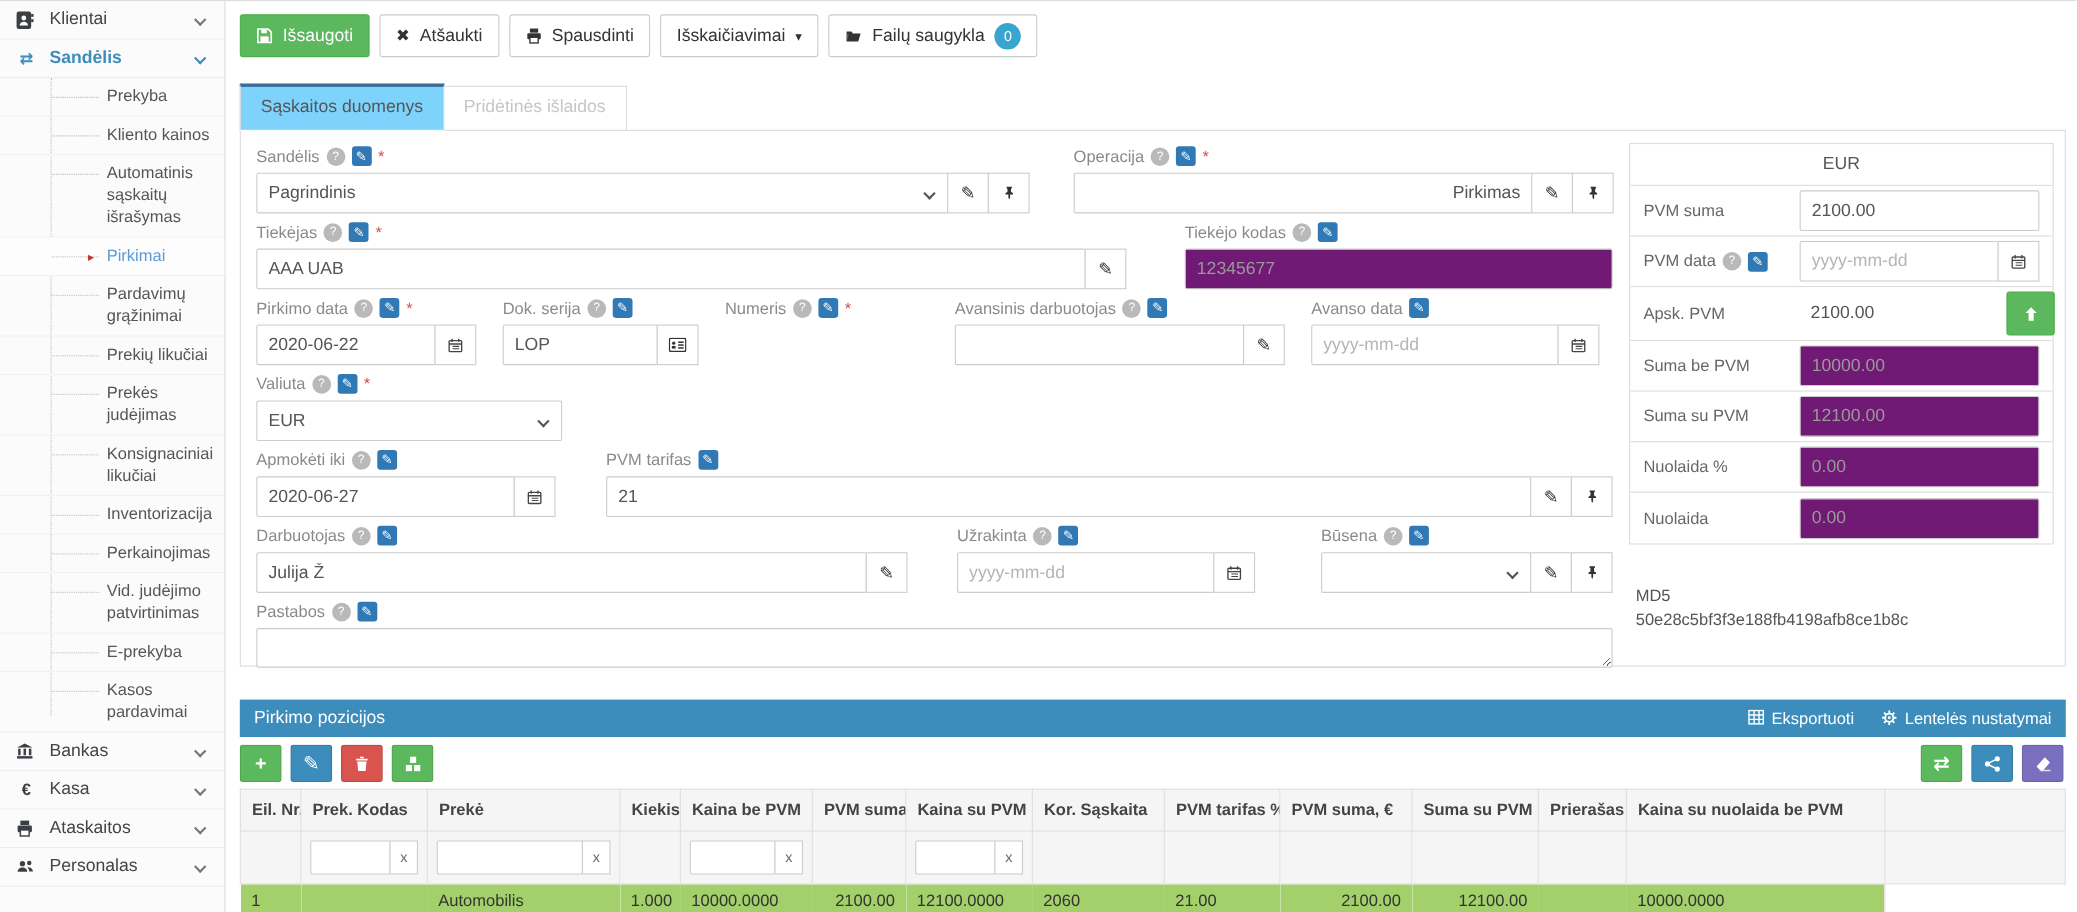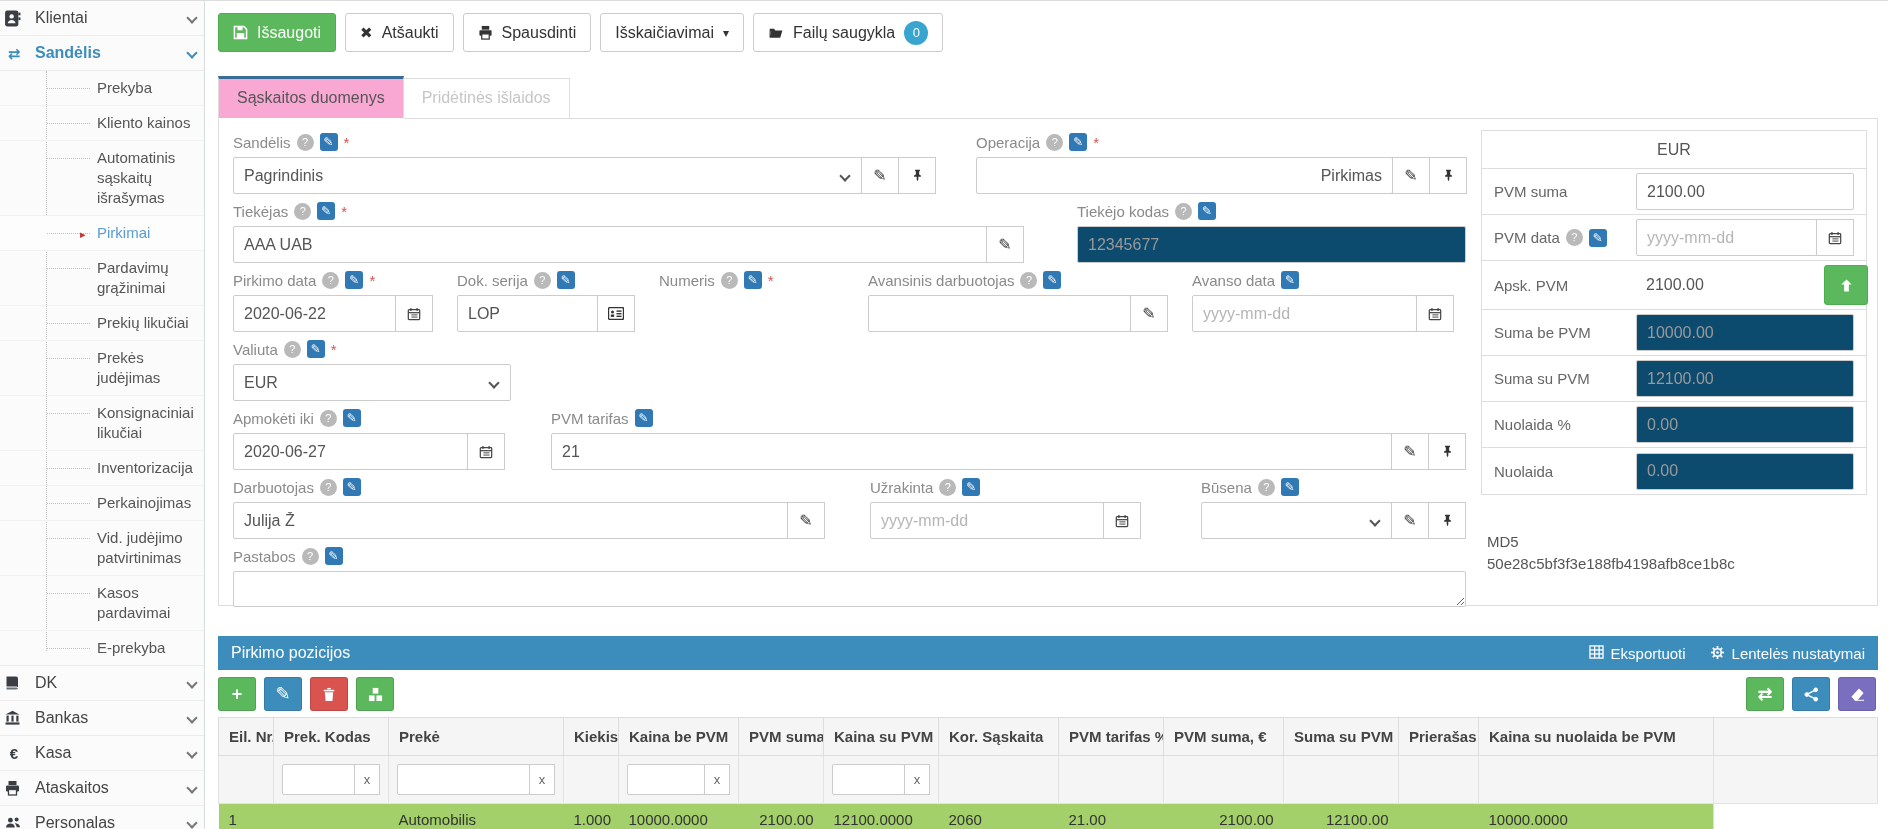--- a/index.html
+++ b/index.html
@@ -2,21 +2,21 @@
 <html><head>
 <meta charset="utf-8">
 <style>
   * { margin:0; padding:0; box-sizing:border-box; }
   html,body { width:1888px; height:829px; background:#fff; overflow:hidden;
     font-family:"Liberation Sans","DejaVu Sans",sans-serif; color:#555; }
   .app { position:relative; width:1888px; height:829px; border-top:1px solid #ddd; overflow:hidden; }
 
   
   .sidebar { position:absolute; left:0; top:0; bottom:0; width:205px; background:#fbfbfb; border-right:1px solid #d8dbe0; }
-  .snav-item { display:flex; align-items:center; gap:11px; padding:8px 4px; border-bottom:1px solid #ececec; font-size:16px; color:#444; cursor:pointer; }
+  .snav-item { display:flex; align-items:center; gap:11px; padding:8px 14px; border-bottom:1px solid #ececec; font-size:16px; color:#444; cursor:pointer; }
   .snav-item .ic { width:20px; text-align:center; flex-shrink:0; color:#3b3f44; }
   .snav-item.blue { color:#3c8dbc; font-weight:bold; }
   .snav-item.blue .ic { color:#3c8dbc; }
   .chev { width:8px; height:8px; border-right:2px solid #777; border-bottom:2px solid #777; transform:rotate(45deg); margin-left:auto; margin-right:4px; flex-shrink:0;}
   .snav-item.blue .chev { border-color:#3c8dbc; }
   .children { position:relative; border-bottom:1px solid #ececec; }
   .children::before { content:""; position:absolute; left:46px; top:0; bottom:14px; border-left:1px dotted #bfbfbf; }
   .child { position:relative; padding:7px 4px 7px 97px; font-size:15px; color:#555; line-height:20px; border-bottom:1px solid #f1f1f1; cursor:pointer; }
   .child:last-child { border-bottom:none; }
   .child::before { content:""; position:absolute; left:47px; top:17px; width:43px; border-top:1px dotted #bfbfbf; }
@@ -26,34 +26,34 @@
   
   .main { position:absolute; left:205px; right:0; top:0; bottom:0; padding:12px 10px 0 13px; }
   .toolbar { display:flex; gap:9px; }
   .btn { display:inline-flex; align-items:center; gap:9px; height:39px; padding:0 14px; background:#fff; border:1px solid #ccc; border-radius:3px; font-size:16px; color:#333; cursor:pointer; }
   .btn-save { background:#5cb85c; border-color:#4cae4c; color:#fff; }
   .glyph { font-size:15px; line-height:1; }
   .badge { min-width:24px; height:24px; border-radius:12px; background:#38a5cf; color:#fff; font-size:13px; line-height:24px; text-align:center; padding:0 5px; }
 
   .tabs { display:flex; margin-top:24px; position:relative; z-index:2; }
   .tab { padding:10px 18px 11px; font-size:16px; cursor:pointer; }
-  .tab.active { background:#f9a8d4; border:1px solid #ddd; border-bottom:1px solid #fff; border-top:3px solid #3a6d96; color:#555; }
+  .tab.active { background:#7dd3fc; border:1px solid #ddd; border-bottom:1px solid #fff; border-top:3px solid #3a6d96; color:#555; }
   .tab.inactive { border:1px solid #ddd; border-left:none; color:#c6c6c6; margin-top:2px; background:#fff; }
 
   .panel { position:relative; border:1px solid #ddd; margin-top:-1px; height:488px; padding:13px 0 0 14px; background:#fff; }
 
   .frow { display:flex; margin-bottom:7px; }
   .fgroup { display:flex; flex-direction:column; }
   .lbl { display:flex; align-items:center; gap:6px; font-size:15px; color:#8a8a8a; margin-bottom:5px; height:20px; }
   .help { width:17px; height:17px; border-radius:50%; background:#b9b9b9; color:#fff; font-size:11px; line-height:17px; text-align:center; flex-shrink:0; cursor:pointer;}
   .edit { width:18px; height:18px; border-radius:3px; background:#3079b5; color:#fff; font-size:12px; line-height:18px; text-align:center; flex-shrink:0; cursor:pointer;}
   .req { color:#d9534f; font-size:15px; }
   .igroup { display:flex; }
   .inp { height:37px; border:1px solid #ccc; border-radius:2px; background:#fff; padding:0 10px; font-size:16px; color:#555; width:100%; min-width:0; font-family:inherit; }
-  .inp:disabled, .inp.disabled { background:#0c4a6e; color:#999; }
+  .inp:disabled, .inp.disabled { background:#701a75; color:#999; }
   .inp::placeholder { color:#b5b5b5; }
   .addon { width:38px; height:37px; border:1px solid #ccc; margin-left:-1px; background:#fff; display:flex; align-items:center; justify-content:center; color:#333; flex-shrink:0; cursor:pointer; }
   .sel { display:flex; align-items:center; cursor:pointer; }
   .sel .chev { margin-right:2px; border-color:#555; }
   .pencil-dark { font-size:16px; color:#333; }
   textarea.inp { height:36px; padding:6px 10px; resize:both; }
 
   
   .summary { position:absolute; top:11px; right:10px; width:386px; border:1px solid #ddd; background:#fff; }
   .srow { display:flex; align-items:center; min-height:46px; padding:4px 12px; border-bottom:1px solid #ddd; }
@@ -116,32 +116,22 @@
       <div class="child"><span>Kliento kainos</span></div>
       <div class="child"><span>Automatinis sąskaitų išrašymas</span></div>
       <div class="child active"><span class="caret-red">▸</span><span>Pirkimai</span></div>
       <div class="child"><span>Pardavimų grąžinimai</span></div>
       <div class="child"><span>Prekių likučiai</span></div>
       <div class="child"><span>Prekės judėjimas</span></div>
       <div class="child"><span>Konsignaciniai likučiai</span></div>
       <div class="child"><span>Inventorizacija</span></div>
       <div class="child"><span>Perkainojimas</span></div>
       <div class="child"><span>Vid. judėjimo patvirtinimas</span></div>
+      <div class="child"><span>E-prekyba</span></div>
       <div class="child"><span>Kasos pardavimai</span></div>
-      <div class="child"><span>E-prekyba</span></div>
-    </div>
-    <div class="snav-item">
-      <span class="ic">
-        <svg width="17" height="16" viewBox="0 0 16 16" fill="#3b3f44">
-            <path d="M2 1.5h9.5a2 2 0 0 1 2 2v9a2 2 0 0 0-2-1H2z"></path>
-            <path d="M2 12.5h9.5c.9 0 1.6.4 2 1-.4.6-1.1 1-2 1H2z" fill="#6a6f75"></path>
-          </svg>
-      </span>
-      <span>DK</span>
-      <span class="chev"></span>
     </div>
     <div class="snav-item">
       <span class="ic">
         <svg width="17" height="16" viewBox="0 0 16 16" fill="#3b3f44">
             <path d="M8 .8L1 4.6h14z"></path>
             <rect x="2" y="5.6" width="2.2" height="6"></rect>
             <rect x="6.9" y="5.6" width="2.2" height="6"></rect>
             <rect x="11.8" y="5.6" width="2.2" height="6"></rect>
             <rect x="1" y="12.4" width="14" height="2.2"></rect>
           </svg>

